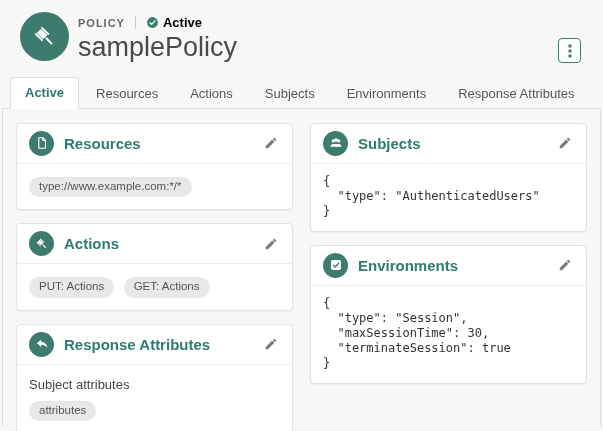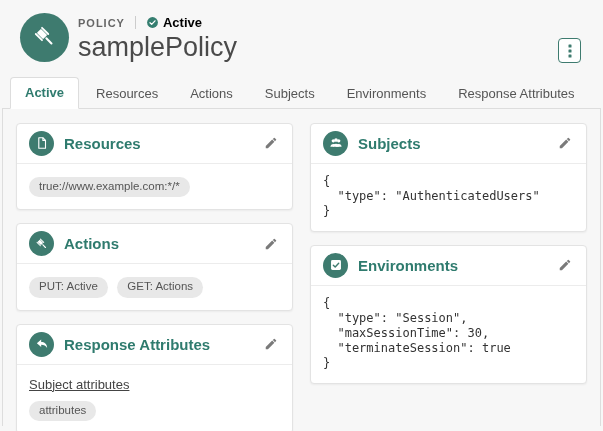--- a/index.html
+++ b/index.html
@@ -6,21 +6,21 @@
   html, body { width: 603px; height: 431px; }
   body {
     font-family: "Liberation Sans", "DejaVu Sans", sans-serif;
     background: #f7f7f7;
     color: #4a4a4a;
     overflow: hidden;
   }
   .page { width: 603px; height: 431px; overflow: hidden; }
 
   
-  .header { position: relative; padding: 12px 16px 0 20px; display: flex; align-items: center; }
+  .header { position: relative; padding: 12px 16px 0 20px; display: flex; align-items: flex-start; }
   .avatar {
     width: 49px; height: 49px; border-radius: 50%;
     background: #3e7b6f; flex: 0 0 49px;
     display: flex; align-items: center; justify-content: center;
   }
   .avatar svg { width: 26px; height: 26px; }
   .header-text { margin-left: 9px; padding-top: 3px; }
   .meta-row { display: flex; align-items: center; height: 15px; }
   .type-label {
     font-size: 11px; font-weight: bold; color: #666;
@@ -82,21 +82,21 @@
     margin-left: auto; background: none; border: none; cursor: pointer;
     padding: 2px; display: flex; align-items: center;
   }
   .edit-btn svg { width: 14px; height: 14px; }
   .card-body { padding: 12px; }
   .pill {
     display: inline-block; background: #e8e8e8; color: #555;
     font-size: 11.5px; line-height: 1; padding: 4px 10px 5px 10px;
     border-radius: 20px; margin-right: 5px; white-space: nowrap;
   }
-  .body-label { font-size: 13px; color: #444; margin-bottom: 8px; text-decoration: underline; }
+  .body-label { font-size: 13px; color: #444; margin-bottom: 8px; }
   pre.code {
     font-family: "DejaVu Sans Mono", "Liberation Mono", monospace;
     font-size: 12px; line-height: 15px; color: #333; white-space: pre;
   }
   .card-body.code-body { padding: 10px 12px 12px 12px; }
 </style>
 </head>
 <body>
 
 <div class="page">
@@ -157,21 +157,21 @@
             </svg>
           </span>
           <h2 class="card-title">Resources</h2>
           <button class="edit-btn">
             <svg viewBox="0 0 24 24" fill="#7a7a7a">
               <path d="M3 17.25V21h3.75L17.81 9.94l-3.75-3.75L3 17.25zM20.71 7.04a.996.996 0 0 0 0-1.41l-2.34-2.34a.996.996 0 0 0-1.41 0l-1.83 1.83 3.75 3.75 1.83-1.83z"></path>
             </svg>
           </button>
         </header>
         <div class="card-body">
-          <span class="pill">true://www.example.com:*/*</span>
+          <span class="pill">type://www.example.com:*/*</span>
         </div>
       </section>
 
       <section class="card">
         <header class="card-header">
           <span class="icon-circle">
             <svg viewBox="0 0 24 24">
               <g transform="rotate(-45 12 12)" fill="#ffffff">
                 <rect x="9.3" y="4" width="5.4" height="8.2" rx="0.8"></rect>
                 <rect x="7.1" y="3.2" width="1.7" height="9.8" rx="0.85"></rect>
@@ -181,21 +181,21 @@
             </svg>
           </span>
           <h2 class="card-title">Actions</h2>
           <button class="edit-btn">
             <svg viewBox="0 0 24 24" fill="#7a7a7a">
               <path d="M3 17.25V21h3.75L17.81 9.94l-3.75-3.75L3 17.25zM20.71 7.04a.996.996 0 0 0 0-1.41l-2.34-2.34a.996.996 0 0 0-1.41 0l-1.83 1.83 3.75 3.75 1.83-1.83z"></path>
             </svg>
           </button>
         </header>
         <div class="card-body">
-          <span class="pill">PUT: Active</span>
+          <span class="pill">PUT: Actions</span>
           <span class="pill">GET: Actions</span>
         </div>
       </section>
 
       <section class="card">
         <header class="card-header">
           <span class="icon-circle">
             <svg viewBox="0 0 24 24" fill="#ffffff">
               <path d="M10.6 4.4L3.2 10.8l7.4 6.4v-4.1c4.6 0 7.9 1.9 10.2 5.6-.2-7-4.6-10.2-10.2-10.2z"></path>
             </svg>

